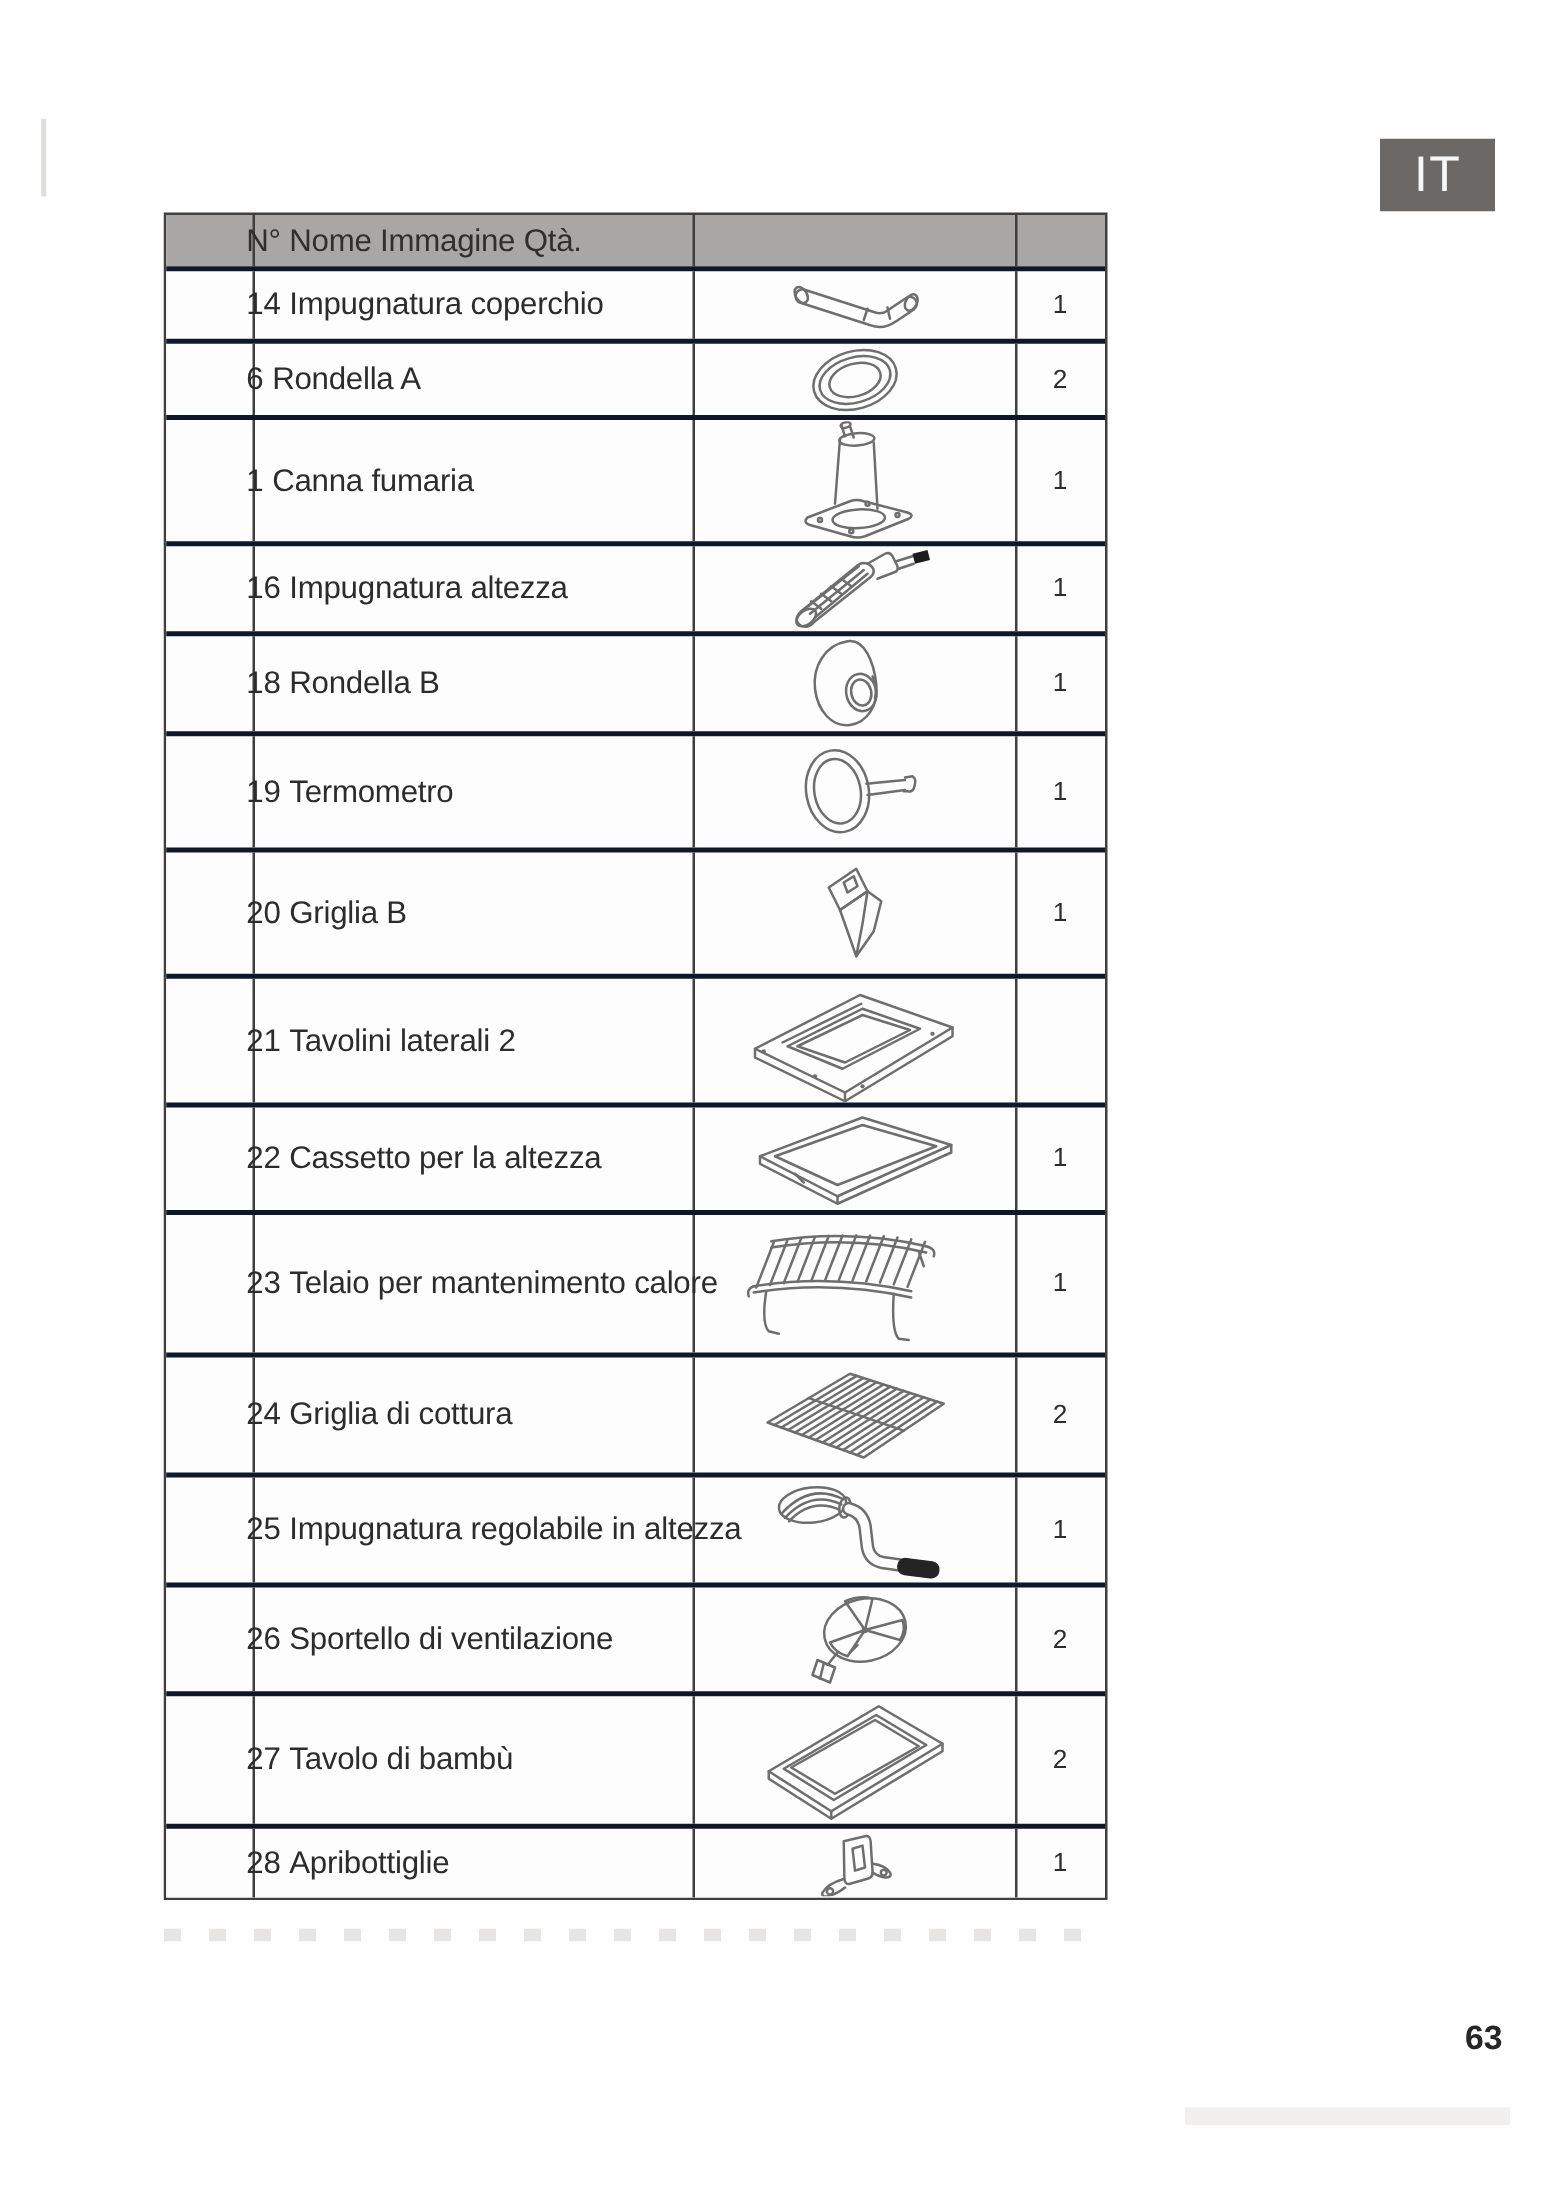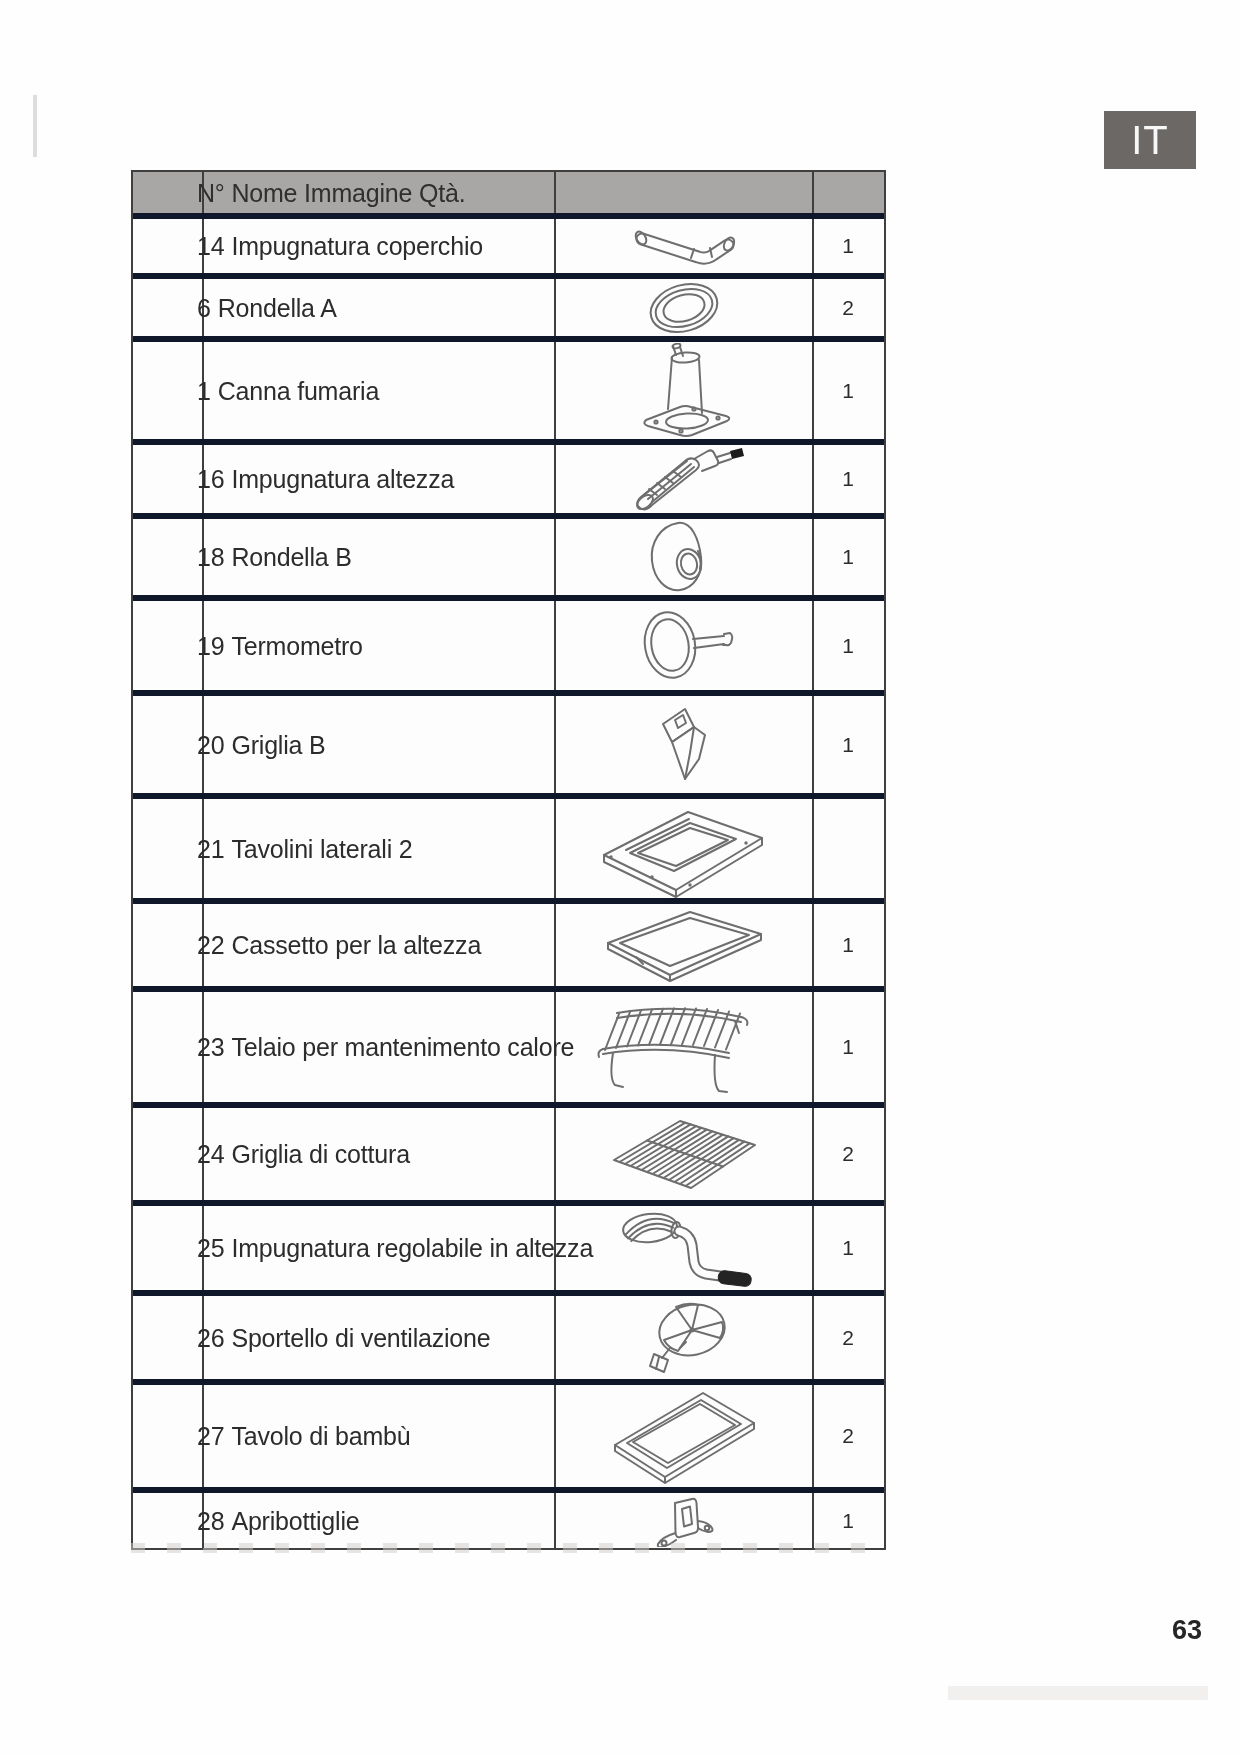--- a/index.html
+++ b/index.html
@@ -16,21 +16,21 @@
   }
   
   .parts-table{
     position:absolute;left:131px;top:170px;width:755px;
     border:2px solid #3f3f3f;box-sizing:border-box;background:#fdfdfd;
   }
   .thead{
     position:relative;height:41px;background:#a9a7a5;
   }
   .row{
-    position:relative;border-top:6px solid #0f172a;background:#fdfdfd;
+    position:relative;border-top:4px solid #0f172a;background:#fdfdfd;
   }
   .v{position:absolute;top:0;bottom:0;width:2px;background:#3f3f3f;z-index:1;}
   .v1{left:69px;} .v2{left:421px;} .v3{left:679px;}
   .rtext{
     position:absolute;left:20px;top:50%;transform:translateY(-50%);
     white-space:nowrap;z-index:2;font-size:25px;letter-spacing:-0.2px;color:#2c2c2c;margin-left:44px;
   }
   .rtext .nm{margin-left:7px;}
   .thead .rtext{color:#2f2f2f;}
   .imgcell{

